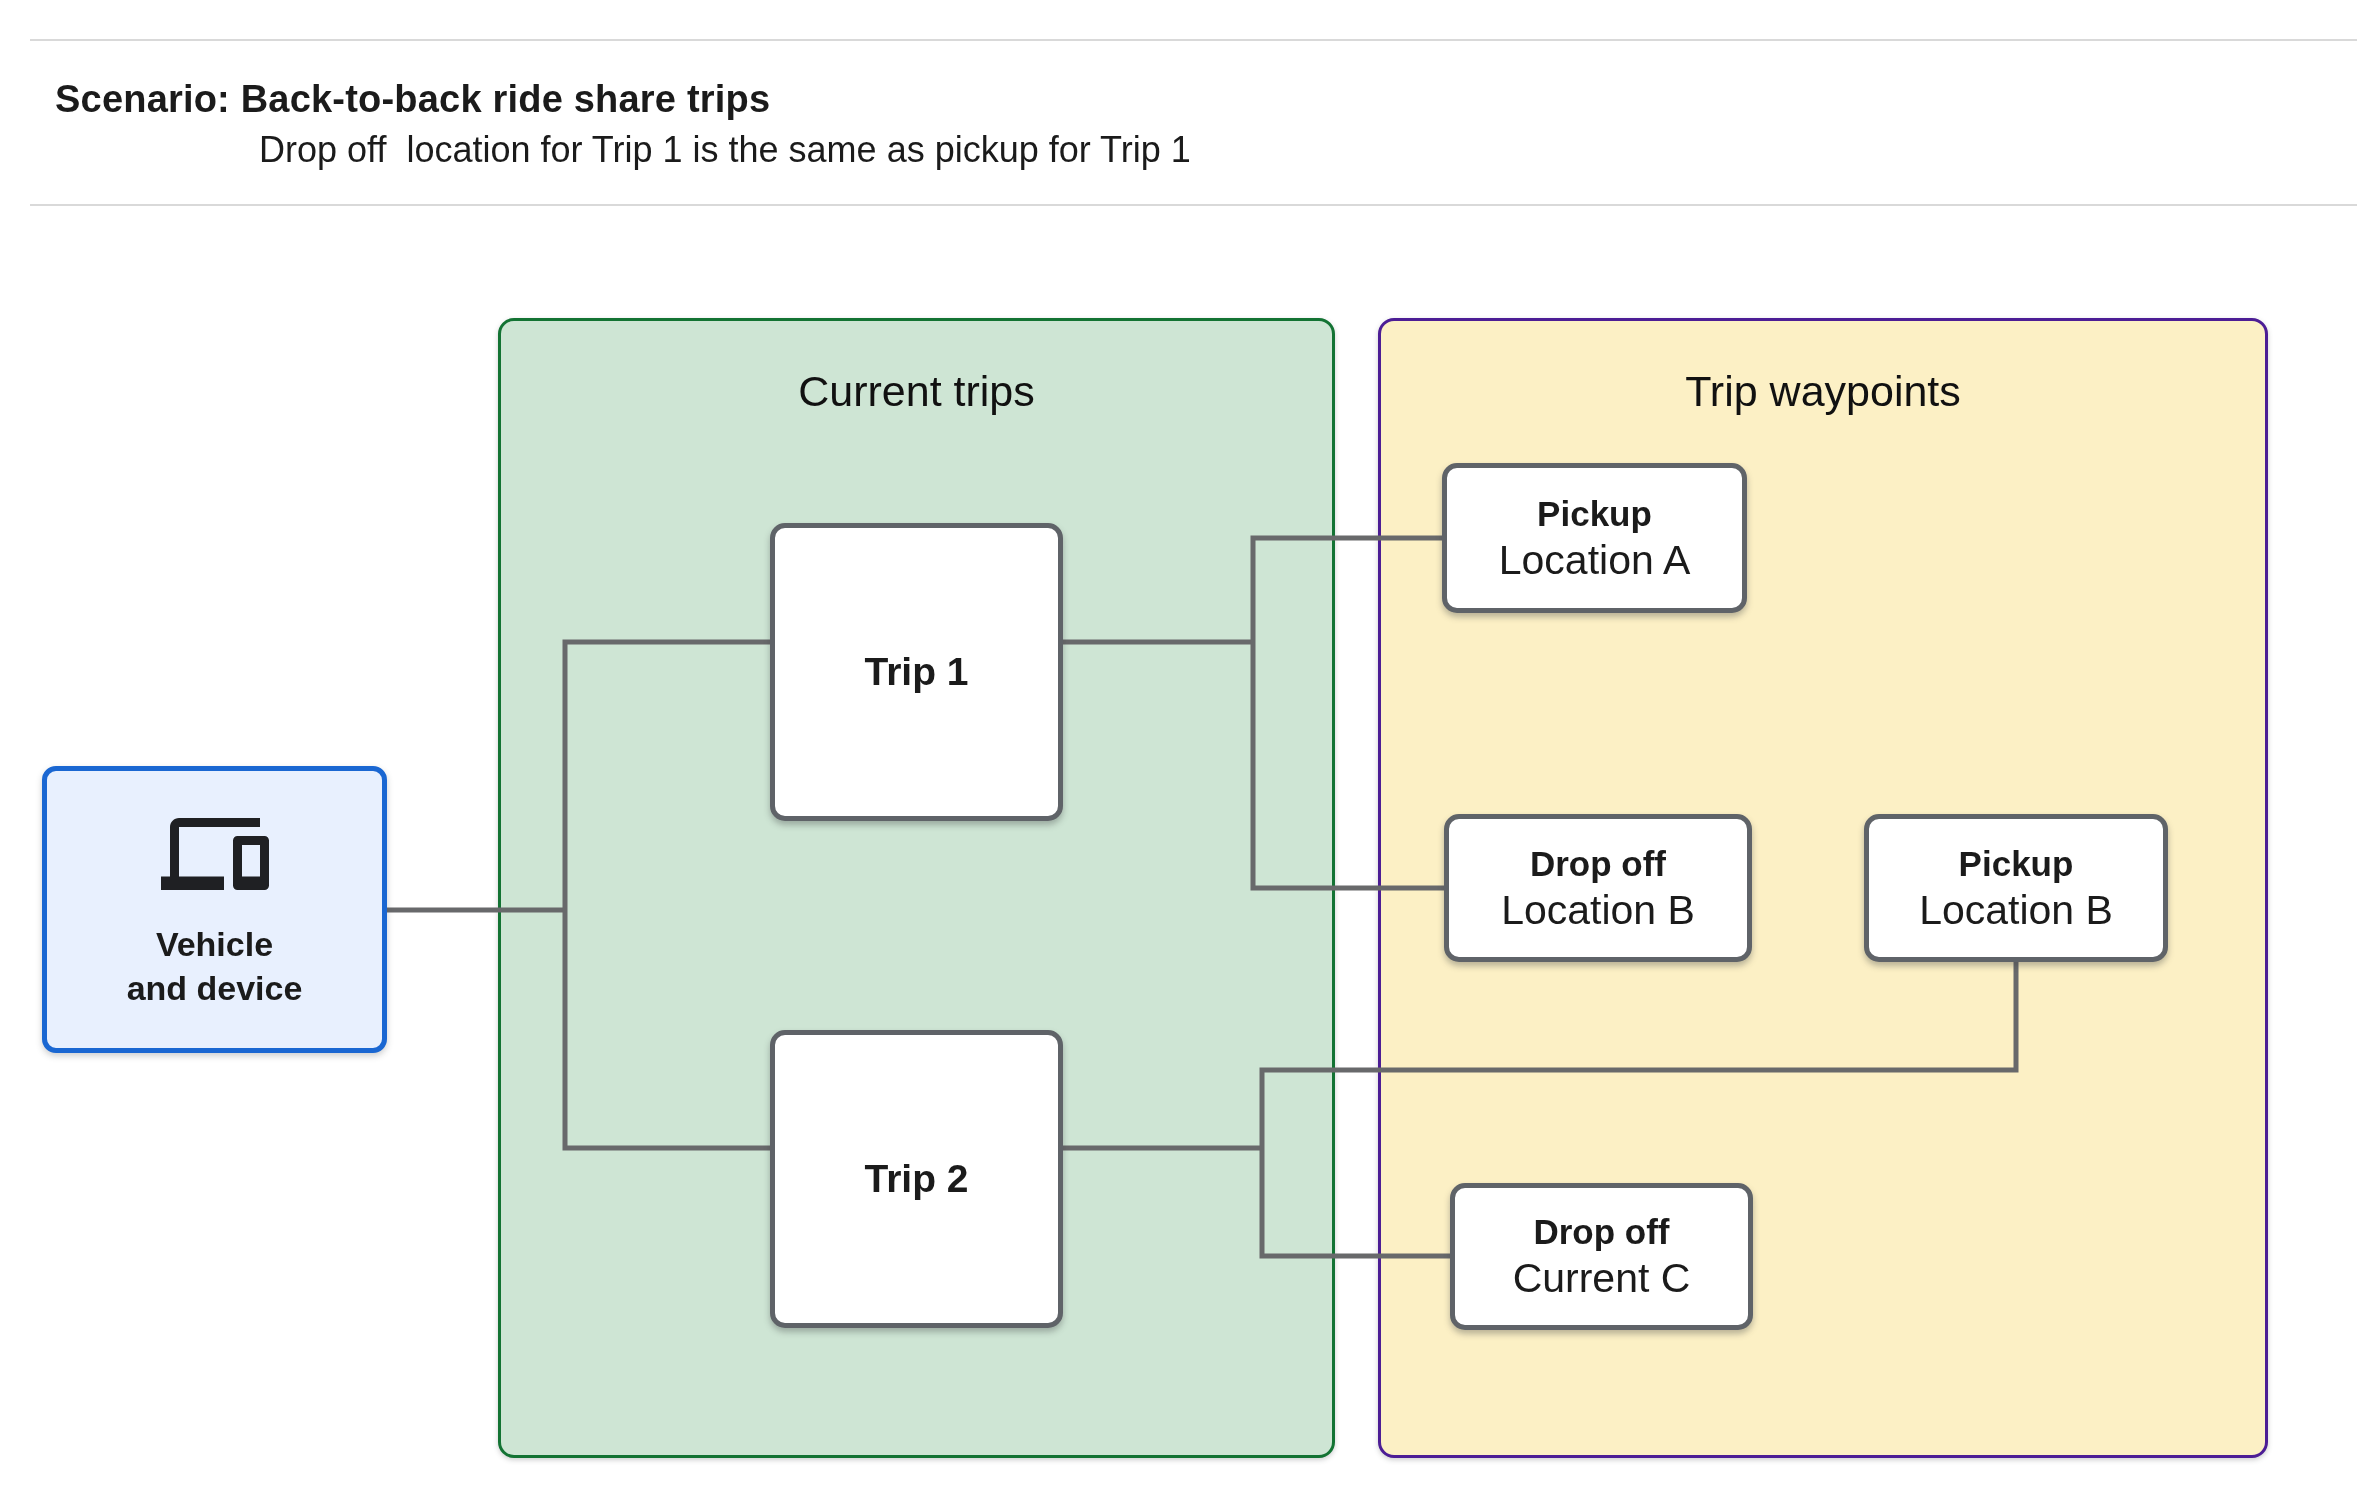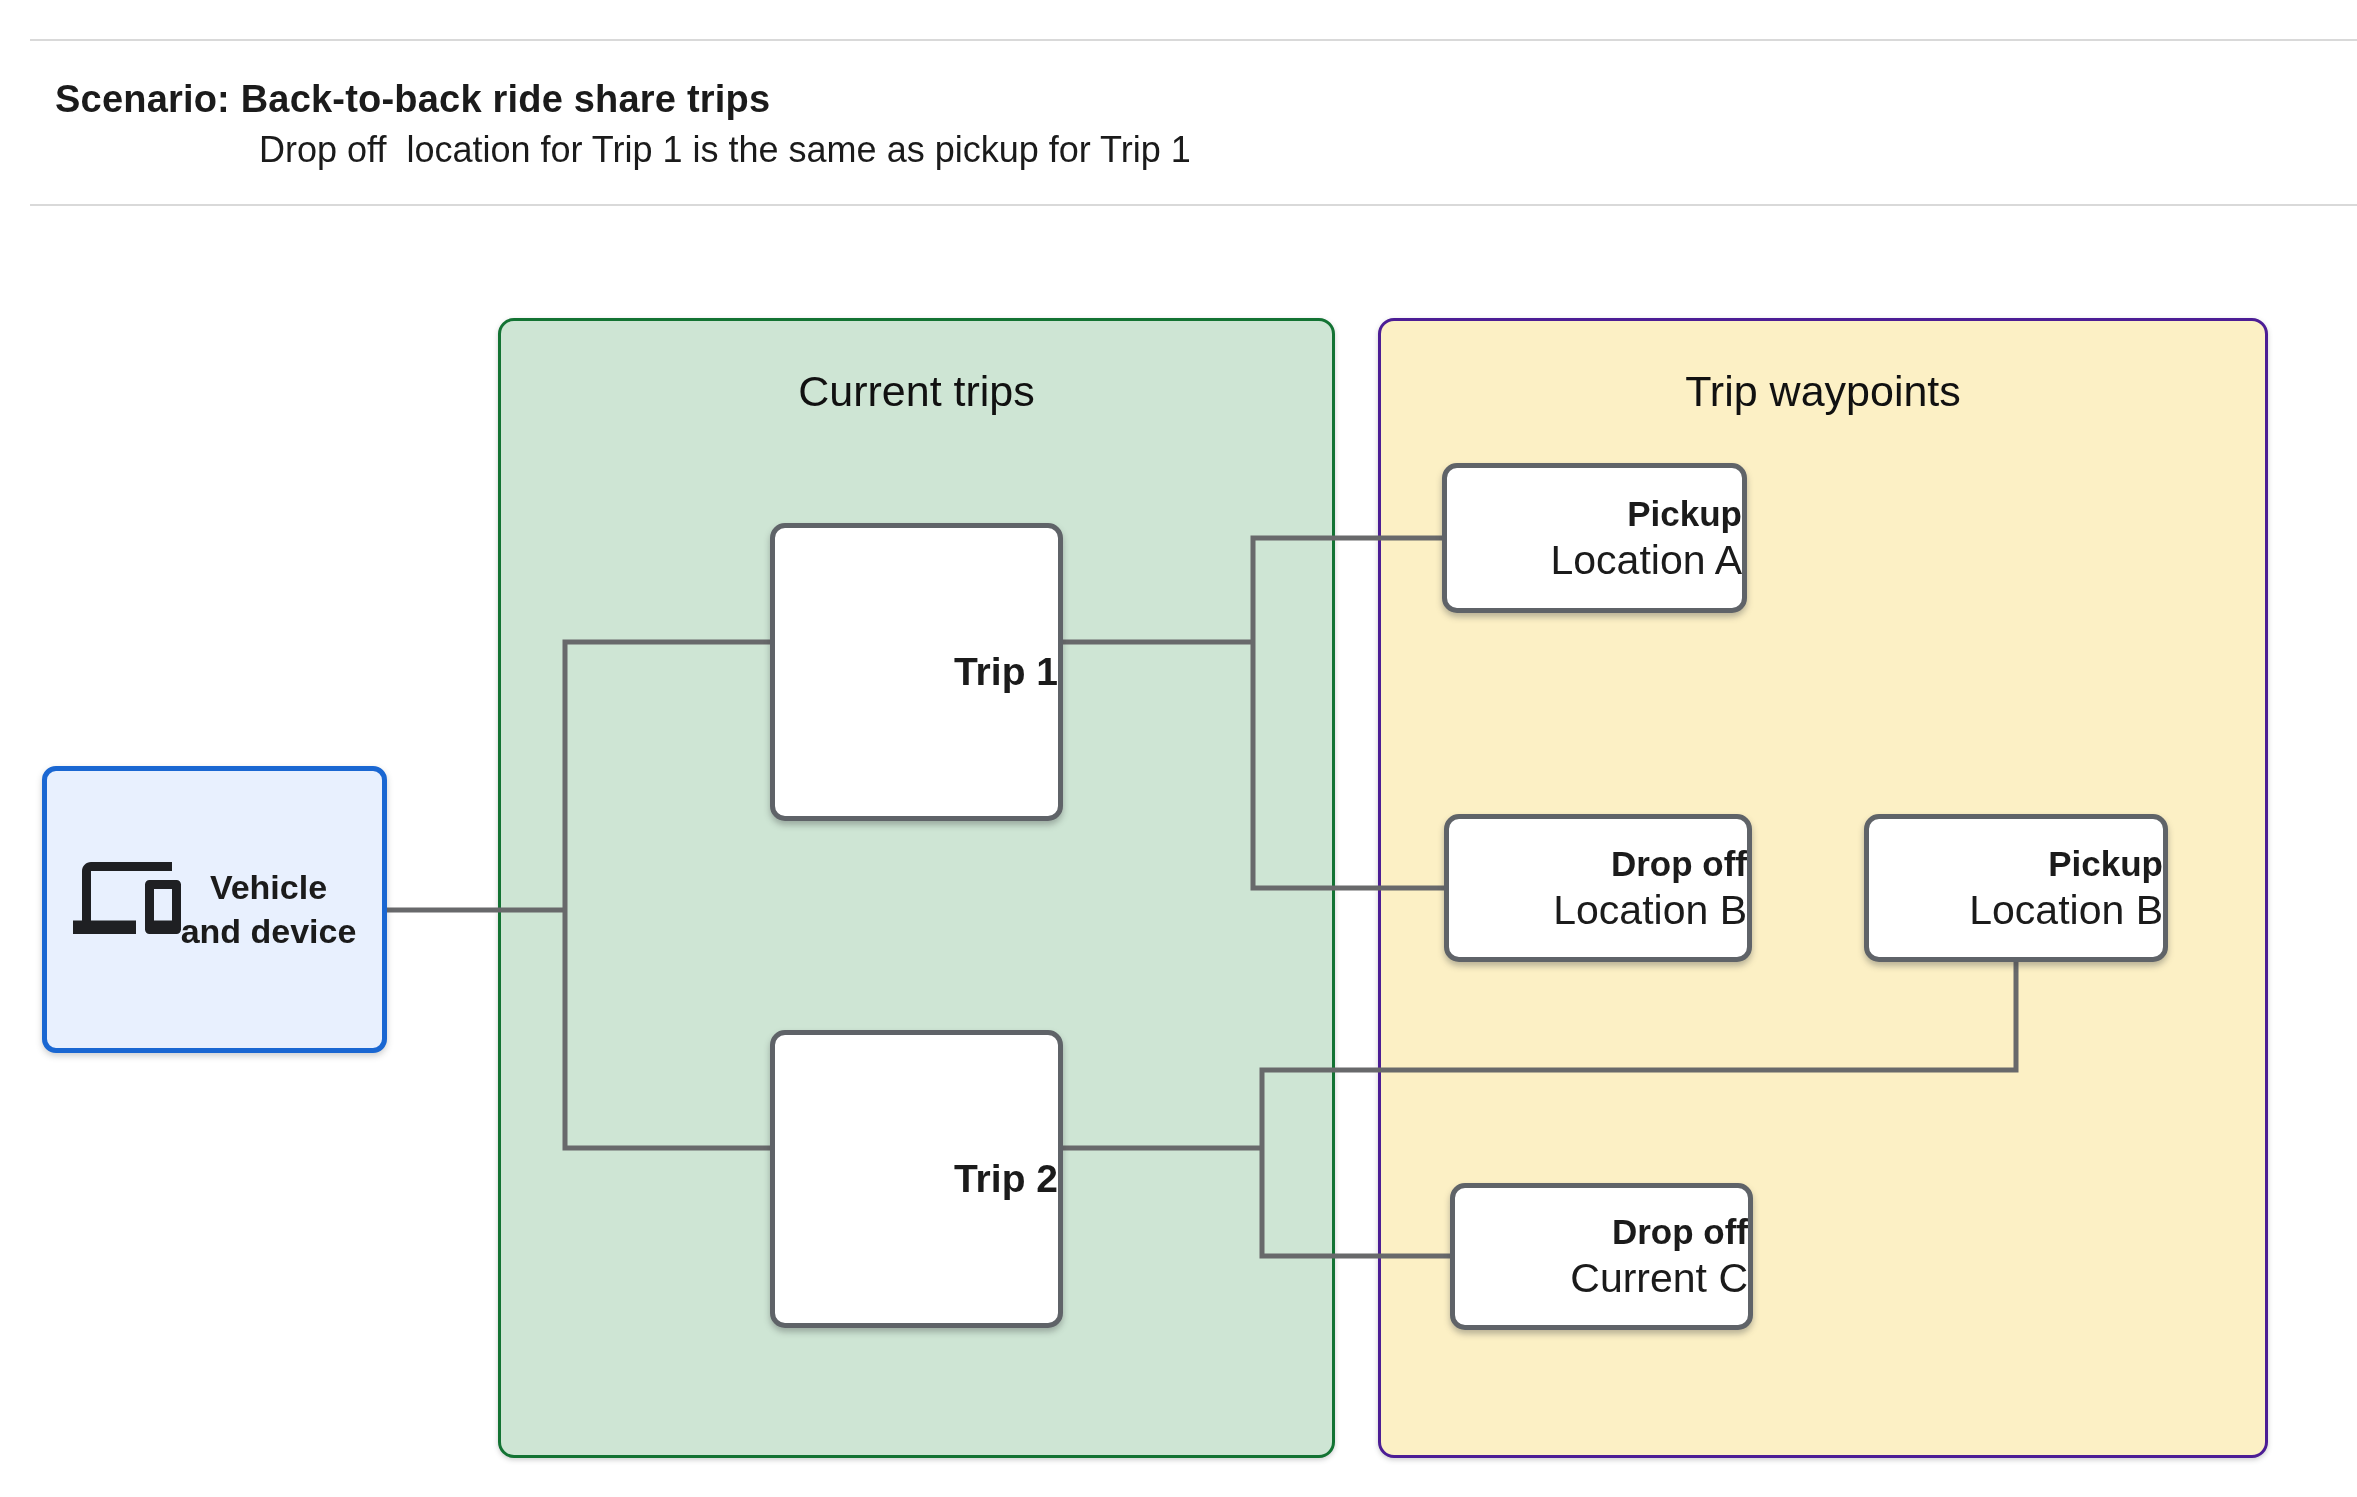--- a/index.html
+++ b/index.html
@@ -94,21 +94,21 @@
 
   .node {
     position: absolute;
     box-sizing: border-box;
     background: #ffffff;
     border: 5px solid #5f6368;
     border-radius: 15px;
     box-shadow: 0 4px 6px rgba(60,64,67,0.35);
     display: flex;
     flex-direction: column;
-    align-items: flex-end;
+    align-items: center;
     justify-content: center;
     z-index: 3;
   }
   .trip-node { left: 770px; width: 293px; height: 298px; }
   #trip-1 { top: 523px; }
   #trip-2 { top: 1030px; }
   .trip-label {
     font-size: 39px;
     font-weight: 700;
     color: #1b1b1b;
@@ -137,21 +137,21 @@
     left: 42px;
     top: 766px;
     width: 345px;
     height: 287px;
     box-sizing: border-box;
     background: #e8f0fe;
     border: 5px solid #1a67d2;
     border-radius: 14px;
     box-shadow: 0 3px 6px rgba(60,64,67,0.25);
     display: flex;
-    flex-direction: row;
+    flex-direction: column;
     align-items: center;
     justify-content: center;
     z-index: 3;
   }
   .vehicle-icon-wrap {
     width: 108px;
     height: 86px;
     margin-top: 2px;
     margin-bottom: 26px;
     display: flex;

